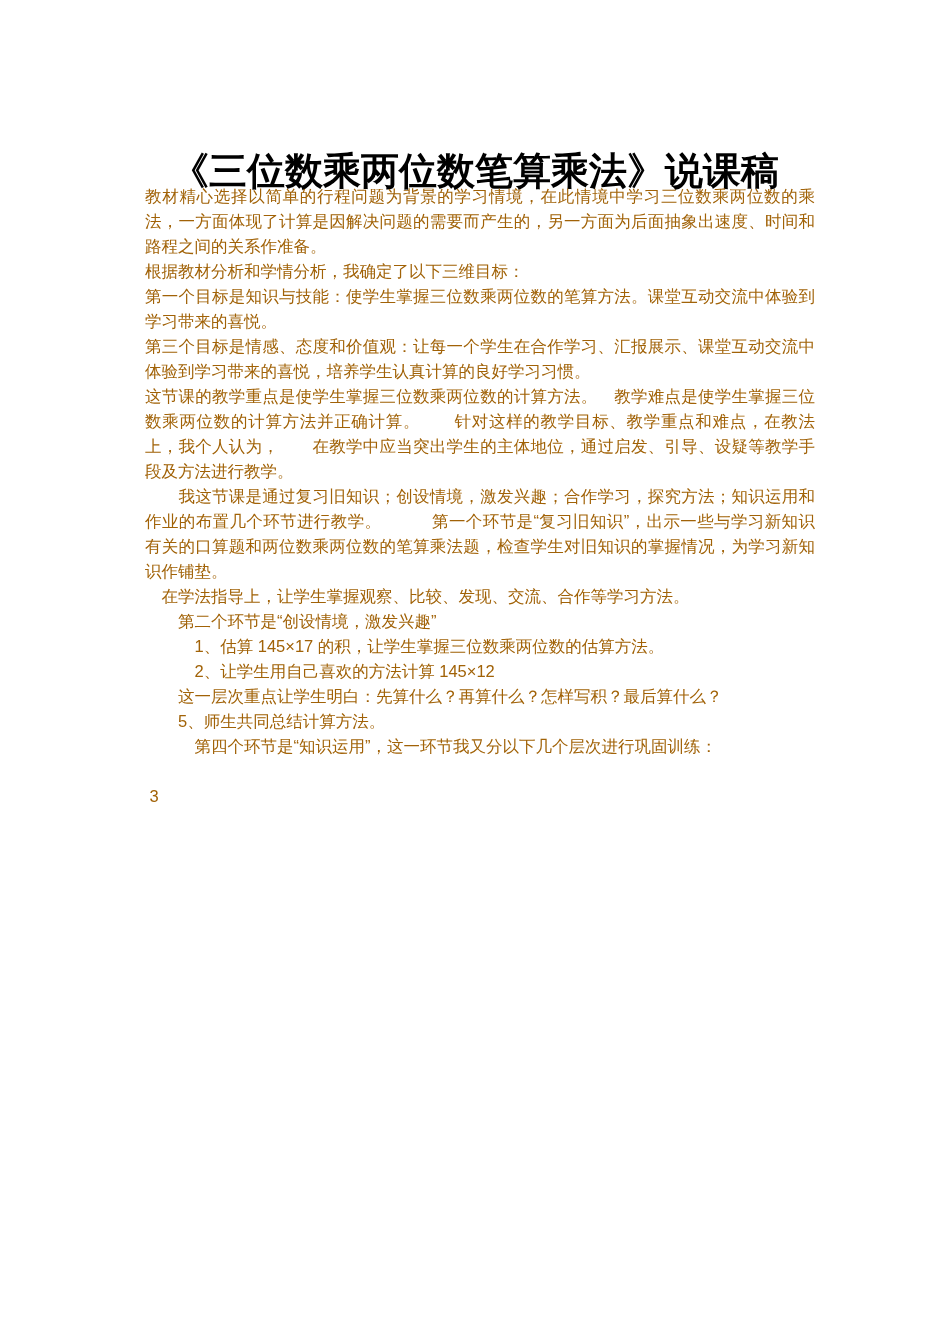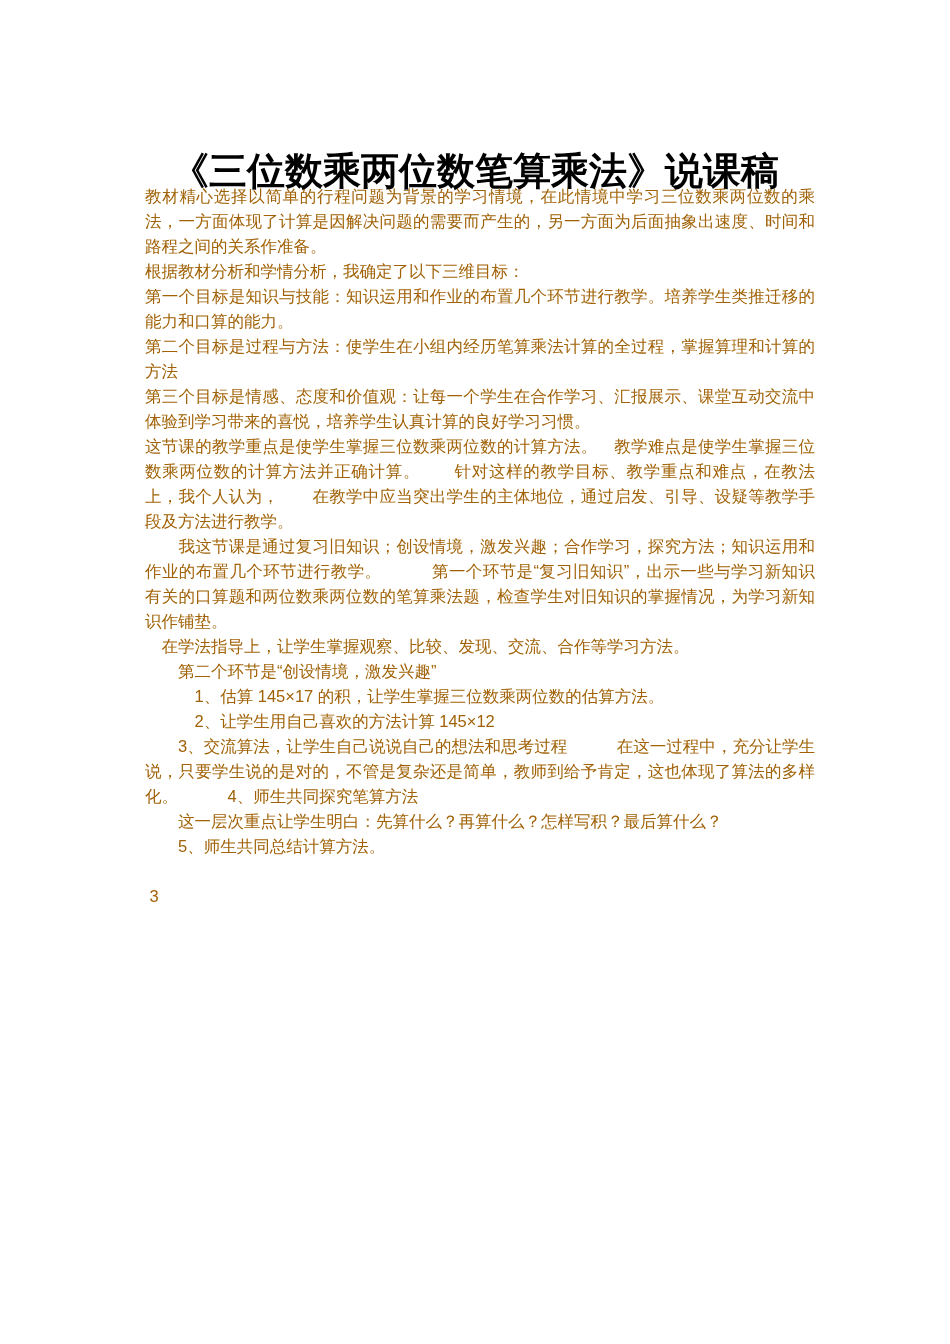--- a/index.html
+++ b/index.html
@@ -53,29 +53,28 @@
 </head>
 <body>
 
 <div class="page">
 
   <h1 class="doc-title">《三位数乘两位数笔算乘法》说课稿</h1>
 
   <div class="doc-body">
     <p>教材精心选择以简单的行程问题为背景的学习情境，在此情境中学习三位数乘两位数的乘法，一方面体现了计算是因解决问题的需要而产生的，另一方面为后面抽象出速度、时间和路程之间的关系作准备。</p>
     <p>根据教材分析和学情分析，我确定了以下三维目标：</p>
-    <p>第一个目标是知识与技能：知识运用和作业的布置几个环节进行教学。培养学生类推迁移的能力和口算的能力。</p>
-    <p>第二个目标是过程与方法：使学生在小组内经历笔算乘法计算的全过程，掌握算理和计算的方法</p>
+    <p>第一个目标是知识与技能：使学生掌握三位数乘两位数的笔算方法。课堂互动交流中体验到学习带来的喜悦。</p>
     <p>第三个目标是情感、态度和价值观：让每一个学生在合作学习、汇报展示、课堂互动交流中体验到学习带来的喜悦，培养学生认真计算的良好学习习惯。</p>
     <p>这节课的教学重点是使学生掌握三位数乘两位数的计算方法。　教学难点是使学生掌握三位数乘两位数的计算方法并正确计算。　　针对这样的教学目标、教学重点和难点，在教法上，我个人认为，　　在教学中应当突出学生的主体地位，通过启发、引导、设疑等教学手段及方法进行教学。</p>
     <p>　　我这节课是通过复习旧知识；创设情境，激发兴趣；合作学习，探究方法；知识运用和作业的布置几个环节进行教学。　　　第一个环节是“复习旧知识”，出示一些与学习新知识有关的口算题和两位数乘两位数的笔算乘法题，检查学生对旧知识的掌握情况，为学习新知识作铺垫。</p>
     <p>　在学法指导上，让学生掌握观察、比较、发现、交流、合作等学习方法。</p>
     <p>　　第二个环节是“创设情境，激发兴趣”</p>
     <p>　　　1、估算 145×17 的积，让学生掌握三位数乘两位数的估算方法。</p>
     <p>　　　2、让学生用自己喜欢的方法计算 145×12</p>
-    <p>　　3、交流算法，让学生自己说说自己的想法和思考过程　　　在这一过程中，充分让学生说，只要学生说的是对的，不管是复杂还是简单，教师到给予肯定，这也体现了算法的多样化。　　　4、师生共同探究笔算方法</p>
     <p>　　这一层次重点让学生明白：先算什么？再算什么？怎样写积？最后算什么？</p>
     <p>　　5、师生共同总结计算方法。</p>
+    <p>　　　第四个环节是“知识运用”，这一环节我又分以下几个层次进行巩固训练：</p>
     <p class="blank-line"></p>
     <p> 3</p>
   </div>
 
 </div>
 
 </body></html>

